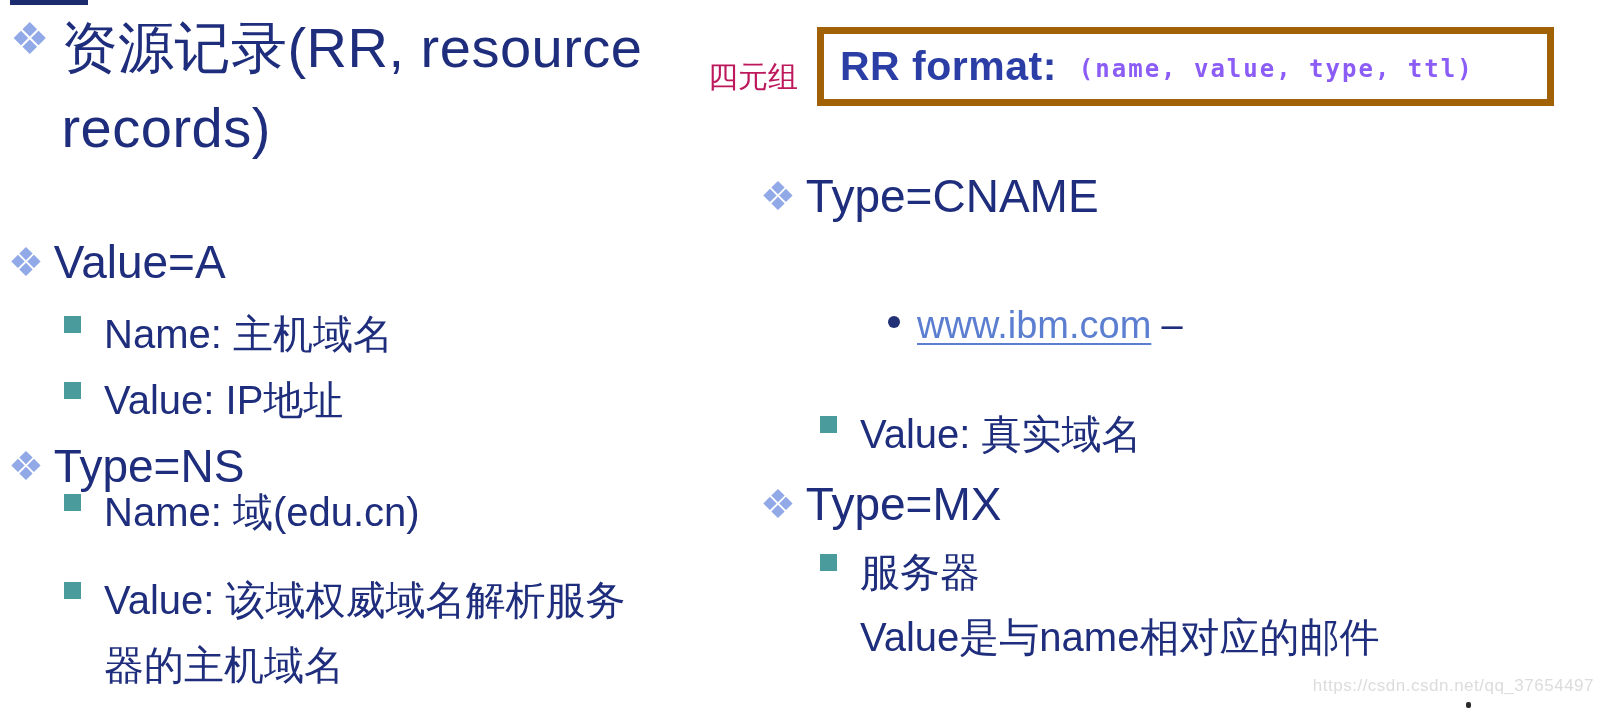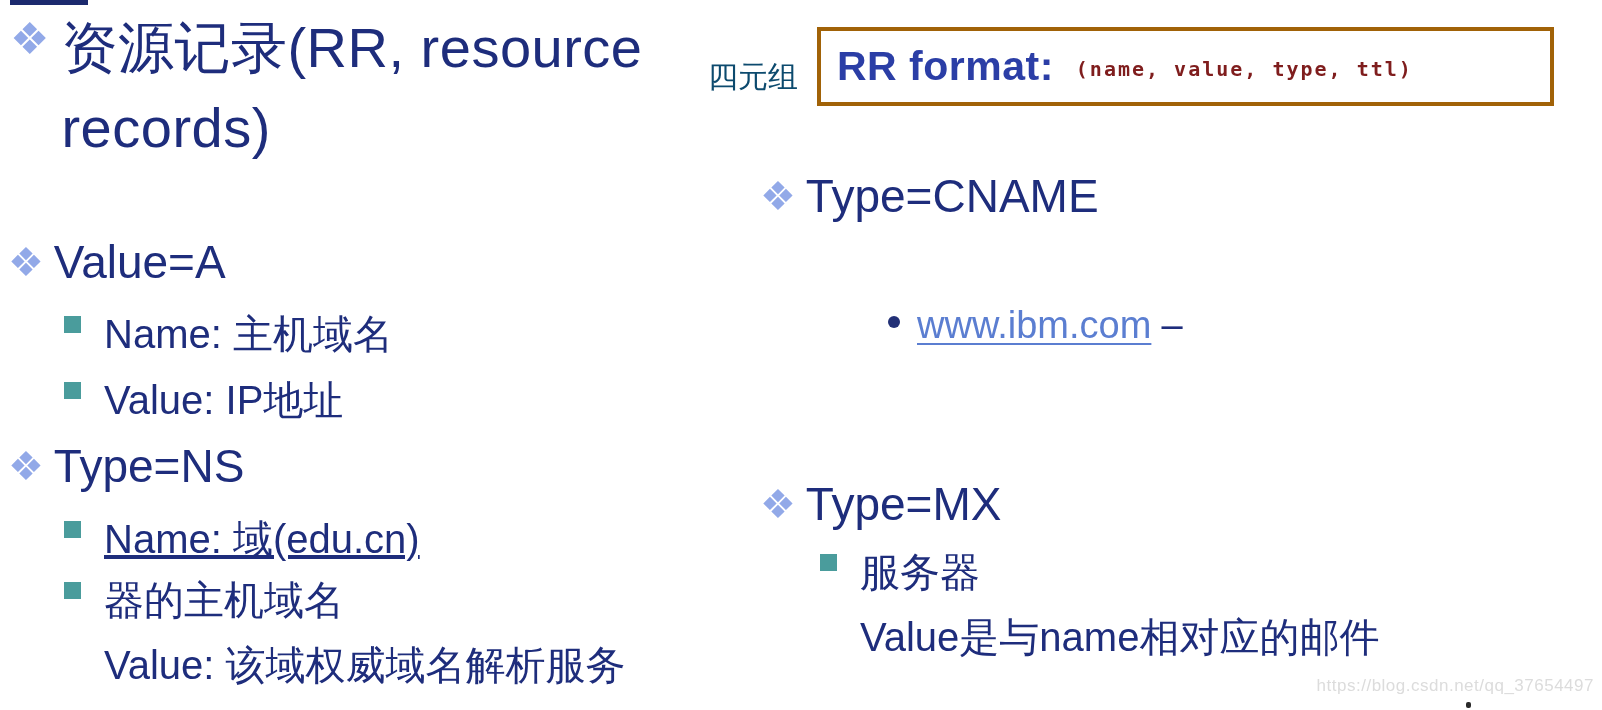--- a/index.html
+++ b/index.html
@@ -23,26 +23,26 @@
   .sq { flex: 0 0 auto; width: 17px; height: 17px; background: #4a9c9c; margin-top: 14px; margin-right: 23px; }
   .item .txt { font-size: 40px; line-height: 1.63; }
 
   .subitem { display: flex; align-items: flex-start; }
   .dot { flex: 0 0 auto; width: 12px; height: 12px; border-radius: 50%; background: #223076; margin-top: 16px; margin-right: 17px; }
   .subitem .txt { font-size: 38px; line-height: 1.32; }
   .link { color: #5b7ed1; text-decoration: underline; text-decoration-thickness: 2px; text-underline-offset: 5px; cursor: pointer; }
   .dash { margin-left: 10px; }
 
   
-  .side-label { font-size: 30px; color: #0c4a6e; text-align: center; }
-  .rr-box { left: 817px; top: 27px; width: 737px; height: 79px; border: 4px solid #a16207;
+  .side-label { font-size: 30px; color: #be185d; text-align: center; }
+  .rr-box { left: 817px; top: 27px; width: 737px; height: 79px; border: 7px solid #a16207;
             display: flex; align-items: center; padding: 0 16px; background: #fff; }
   .rr-heading { font-size: 41px; font-weight: bold; color: #2b3ea6; letter-spacing: 0.5px; }
   .rr-tuple { font-family: "DejaVu Sans Mono", "Liberation Mono", monospace; font-weight: bold;
-              font-size: 20px; color: #7f1d1d; margin-left: 22px; letter-spacing: 2px; margin-top: 4px; }
+              font-size: 24px; color: #8b5cf6; margin-left: 22px; letter-spacing: 2px; margin-top: 4px; }
 
   .watermark { right: 8px; top: 676px; font-size: 17px; color: #dcdcdc; letter-spacing: 0.5px; }
   .speck { left: 1466px; top: 702px; width: 5px; height: 6px; background: #2a2a2a; border-radius: 2px; }
 </style>
 </head>
 <body>
 
 <div class="slide">
 
   <div class="abs top-bar"></div>
@@ -72,53 +72,57 @@
   </div>
   <div class="abs item" style="left:64px; top:368px;">
     <span class="sq"></span>
     <div class="txt">Value: IP地址</div>
   </div>
 
   <div class="abs brow heading" style="left:8px; top:440px;">
     <span class="diamond">❖</span>
     <div class="txt">Type=NS</div>
   </div>
-  <div class="abs item" style="left:64px; top:507px;text-decoration:underline;">
+  <div class="abs item" style="left:64px; top:480px;">
     <span class="sq"></span>
     <div class="txt">Name: 域(edu.cn)</div>
   </div>
   <div class="abs item" style="left:64px; top:568px;">
     <span class="sq"></span>
     <div class="txt">
+      <div>Value: 该域权威域名解析服务</div>
       <div>器的主机域名</div>
-      <div>Value: 该域权威域名解析服务</div>
     </div>
   </div>
 
   <div class="abs brow heading" style="left:760px; top:170px;">
     <span class="diamond">❖</span>
     <div class="txt">Type=CNAME</div>
   </div>
   <div class="abs subitem" style="left:888px; top:300px;">
     <span class="dot"></span>
     <div class="txt">
       <div>
         <span class="link">www.ibm.com</span><span class="dash">–</span>
       </div>
     </div>
   </div>
+  <div class="abs item" style="left:820px; top:402px;">
+    <span class="sq"></span>
+    <div class="txt">Value: 真实域名</div>
+  </div>
 
   <div class="abs brow heading" style="left:760px; top:478px;">
     <span class="diamond">❖</span>
     <div class="txt">Type=MX</div>
   </div>
   <div class="abs item" style="left:820px; top:540px;">
     <span class="sq"></span>
     <div class="txt">
       <div>服务器</div>
       <div>Value是与name相对应的邮件</div>
     </div>
   </div>
 
-  <div class="abs watermark">https://blog.csdn.net/qq_37654497</div>
+  <div class="abs watermark">https://csdn.csdn.net/qq_37654497</div>
   <div class="abs speck"></div>
 
 </div>
 
 </body></html>

